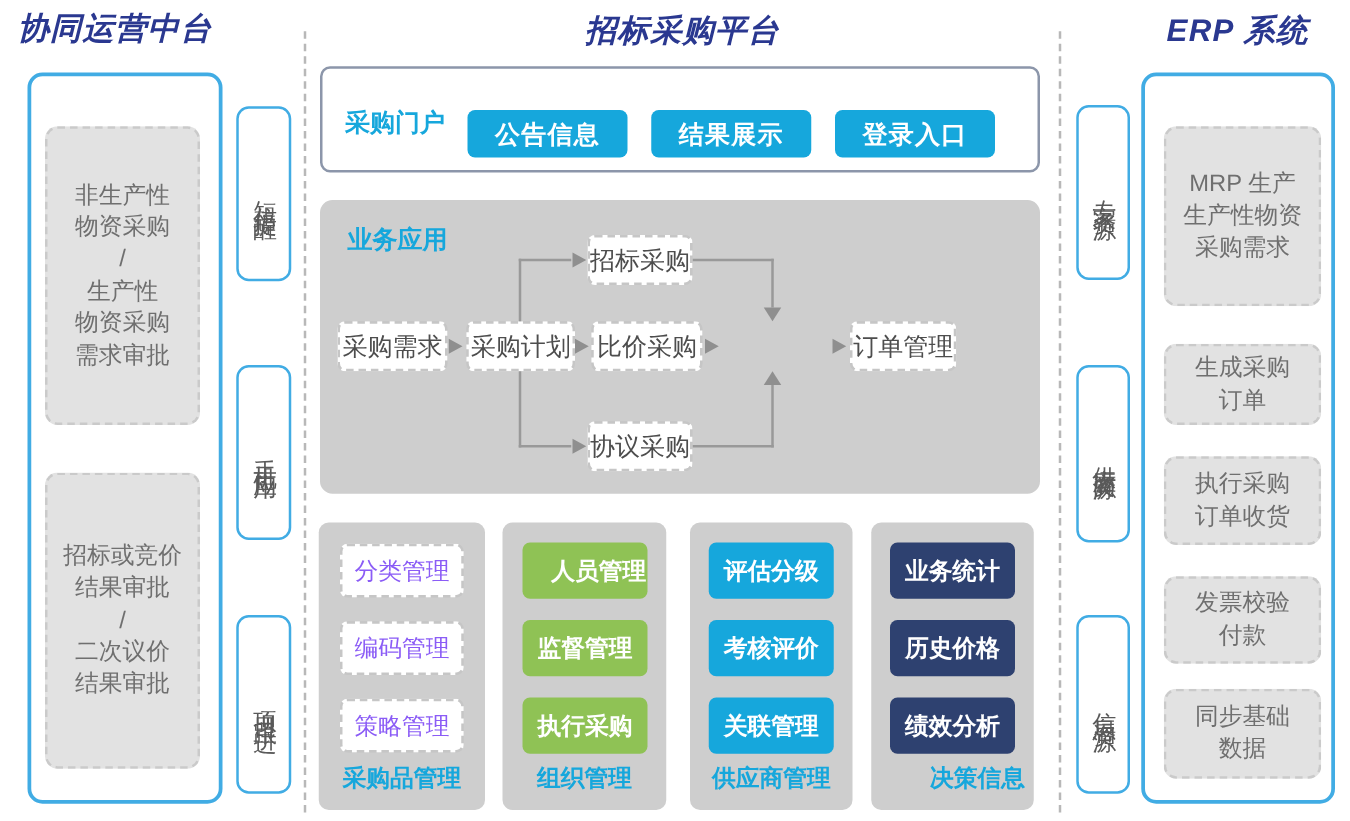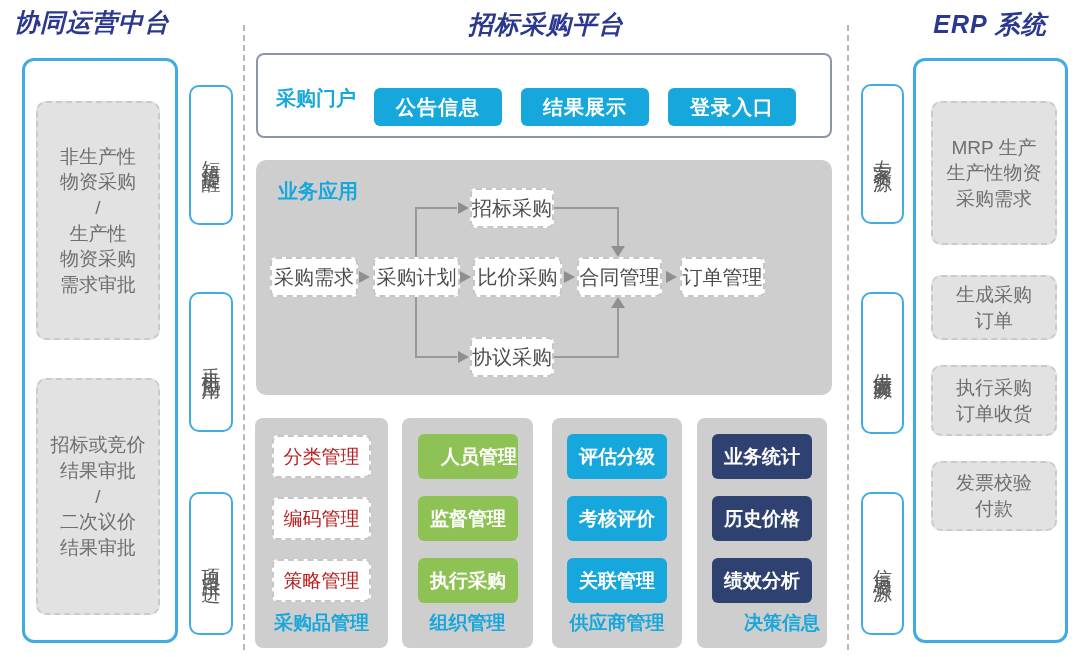--- a/index.html
+++ b/index.html
@@ -17,21 +17,21 @@
   .sep{border-left:2px dashed #B8B8B8;width:0;}
   .portal-box{border:2px solid #8C96AA;border-radius:8px;background:#ffffff;box-sizing:border-box;}
   .cyan-label{color:#16A7DC;font-weight:bold;font-size:20px;}
   .btn-cyan{background:#16A7DC;color:#ffffff;font-weight:bold;font-size:20px;border-radius:6px;
             display:flex;align-items:center;justify-content:center;letter-spacing:1px;}
   .biz-box{background:#CECECE;border-radius:10px;}
   .flow-box{background:#ffffff;border:2px dashed #C6C6C6;border-radius:6px;box-sizing:border-box;
             display:flex;align-items:center;justify-content:center;font-size:20px;color:#4D4D4D;}
   .module-panel{background:#CECECE;border-radius:8px;}
   .mod-item{border-radius:6px;display:flex;align-items:center;justify-content:center;font-size:19px;box-sizing:border-box;}
-  .mod-white{background:#ffffff;border:2px dashed #C6C6C6;color:#b91c1c;}
+  .mod-white{background:#ffffff;border:2px dashed #C6C6C6;color:#8b5cf6;}
   .mod-green{background:#8FC255;color:#ffffff;font-weight:bold;}
   .mod-cyan{background:#16A7DC;color:#ffffff;font-weight:bold;}
   .mod-navy{background:#2E4170;color:#ffffff;font-weight:bold;}
   .mod-label{color:#16A7DC;font-weight:bold;font-size:19px;text-align:center;width:100%;}
   .hline,.vline{background:#999999;}
   .arr-r{width:0;height:0;border-top:6px solid transparent;border-bottom:6px solid transparent;border-left:11px solid #8F8F8F;}
   .arr-d{width:0;height:0;border-left:7px solid transparent;border-right:7px solid transparent;border-top:11px solid #8F8F8F;}
   .arr-u{width:0;height:0;border-left:7px solid transparent;border-right:7px solid transparent;border-bottom:11px solid #8F8F8F;}
 </style>
 </head>
@@ -97,21 +97,20 @@
   <div class="abs hline" style="left:554px;top:356px;width:65px;height:2px;"></div>
   <div class="abs vline" style="left:617px;top:308px;width:2px;height:50px;"></div>
   <div class="abs arr-u" style="left:611px;top:297px;"></div>
 
   <div class="abs flow-box" style="left:470px;top:188px;width:84px;height:40px;">招标采购</div>
   <div class="abs flow-box" style="left:470px;top:337px;width:84px;height:40px;">协议采购</div>
 
   <div class="abs flow-box" style="left:270px;top:257px;width:88px;height:40px;">采购需求</div>
   <div class="abs flow-box" style="left:373px;top:257px;width:87px;height:40px;">采购计划</div>
   <div class="abs flow-box" style="left:473px;top:257px;width:89px;height:40px;">比价采购</div>
-  <div class="abs flow-box" style="left:577px;top:257px;width:85px;height:40px;">合同管理</div>
   <div class="abs flow-box" style="left:680px;top:257px;width:85px;height:40px;">订单管理</div>
 
   <div class="abs arr-r" style="left:359px;top:271px;"></div>
   <div class="abs arr-r" style="left:460px;top:271px;"></div>
   <div class="abs arr-r" style="left:564px;top:271px;"></div>
   <div class="abs arr-r" style="left:666px;top:271px;"></div>
 
   <div class="abs module-panel" style="left:255px;top:418px;width:133px;height:230px;">
     <div class="abs mod-item mod-white" style="left:17px;top:17px;width:99px;height:43px;">分类管理</div>
     <div class="abs mod-item mod-white" style="left:17px;top:79px;width:99px;height:43px;">编码管理</div>
@@ -161,15 +160,19 @@
       <div>订单</div>
     </div>
     <div class="abs gray-dash" style="left:15px;top:304px;width:126px;height:71px;">
       <div>执行采购</div>
       <div>订单收货</div>
     </div>
     <div class="abs gray-dash" style="left:15px;top:400px;width:126px;height:70px;">
       <div>发票校验</div>
       <div>付款</div>
     </div>
+    <div class="abs gray-dash" style="left:15px;top:490px;width:126px;height:72px;">
+      <div>同步基础</div>
+      <div>数据</div>
+    </div>
   </div>
 
 </div>
 
 </body></html>

